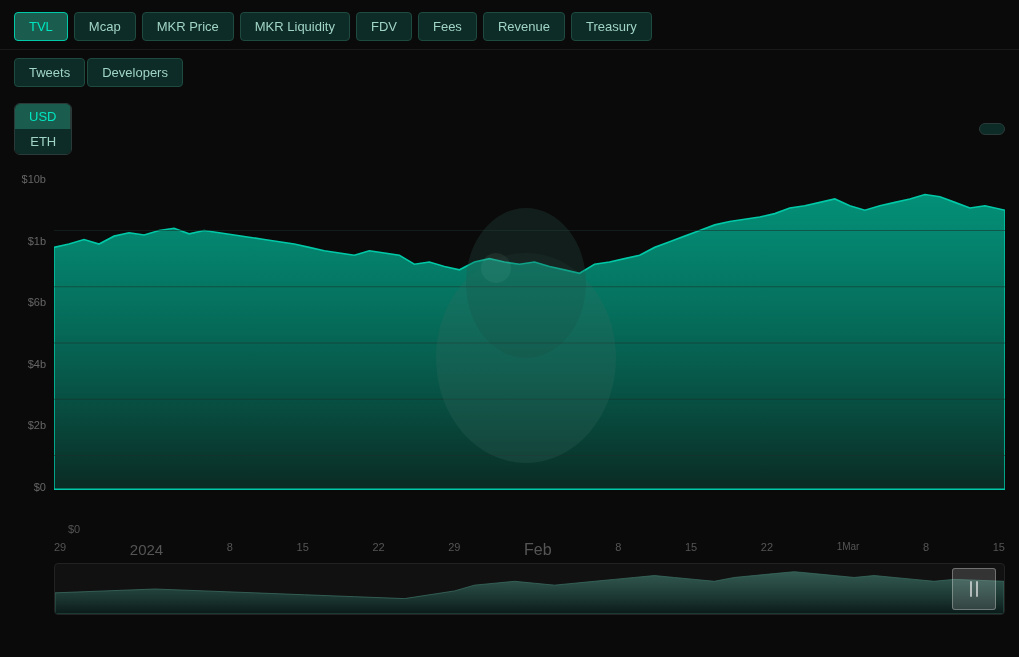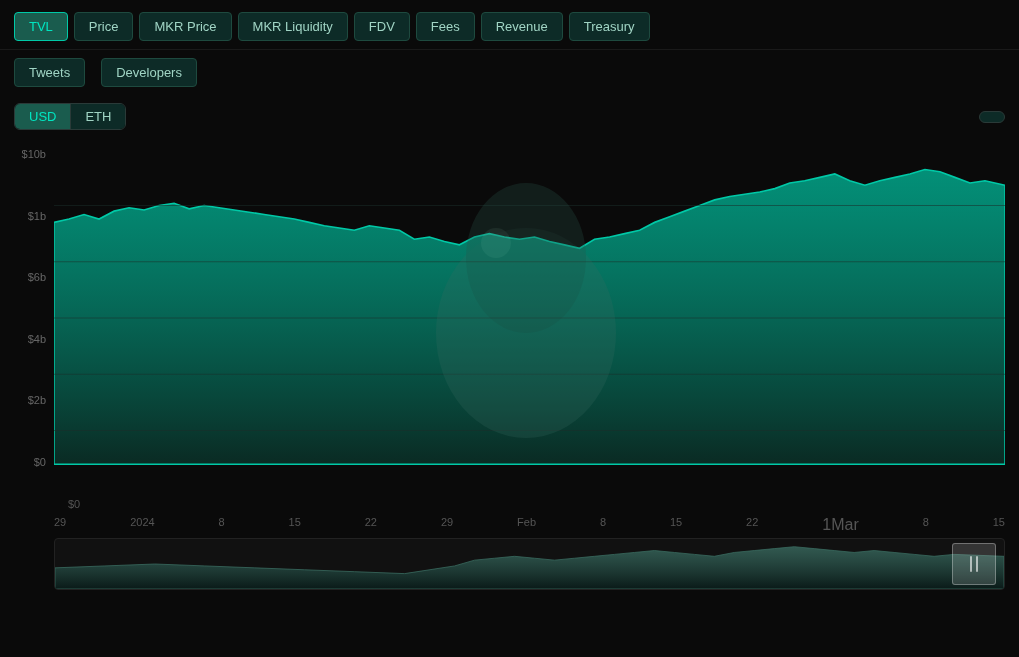--- a/index.html
+++ b/index.html
@@ -32,37 +32,38 @@
     }
 
     .nav-btn.active {
       background: #1a5c4e;
       color: #00e5c0;
       border-color: #00c9a7;
     }
 
     .second-nav {
       display: flex;
-      gap: 16px;
+      gap: 2px;
       padding: 8px 14px;
     }
 
     .currency-bar {
       display: flex;
       align-items: center;
       padding: 8px 14px;
       gap: 0;
       position: relative;
     }
 
     .currency-group {
       display: flex;
       border: 1px solid #2a3a38;
       border-radius: 6px;
       overflow: hidden;
+      flex-direction: column;
     }
 
     .currency-btn {
       background: #0d2b27;
       color: #a0d4c4;
       border: none;
       padding: 5px 14px;
       font-size: 13px;
       cursor: pointer;
     }
@@ -202,21 +203,21 @@
       height: 16px;
       background: rgba(255,255,255,0.6);
       border-radius: 1px;
     }
   </style>
 </head>
 <body>
 
 <div class="top-nav">
 <button class="nav-btn active">TVL</button>
-    <button class="nav-btn">Price</button>
+    <button class="nav-btn">Mcap</button>
     <button class="nav-btn">MKR Price</button>
     <button class="nav-btn">MKR Liquidity</button>
     <button class="nav-btn">FDV</button>
     <button class="nav-btn">Fees</button>
     <button class="nav-btn">Revenue</button>
     <button class="nav-btn">Treasury</button>
   </div>
 
 <div class="second-nav">
 <button class="nav-btn">Tweets</button>
@@ -334,30 +335,30 @@
       <span></span>
     </div>
   </div>
 </div>
 
 <div class="zero-line">
   <span style="font-size:11px;color:#555;">$0</span>
 </div>
 <div class="x-axis">
 <span style="font-size: 11px; color: rgb(85, 85, 85);">29</span>
-    <span style="font-size: 11px; color: rgb(85, 85, 85);">2024</span>
+    <span style="font-size: 15px; color: rgb(85, 85, 85);">2024</span>
     <span style="font-size: 11px; color: rgb(85, 85, 85);">8</span>
     <span style="font-size: 11px; color: rgb(85, 85, 85);">15</span>
     <span style="font-size: 11px; color: rgb(85, 85, 85);">22</span>
     <span style="font-size: 11px; color: rgb(85, 85, 85);">29</span>
-    <span style="font-size: 11px; color: rgb(85, 85, 85);">Feb</span>
+    <span style="font-size: 16px; color: rgb(85, 85, 85);">Feb</span>
     <span style="font-size: 11px; color: rgb(85, 85, 85);">8</span>
     <span style="font-size: 11px; color: rgb(85, 85, 85);">15</span>
     <span style="font-size: 11px; color: rgb(85, 85, 85);">22</span>
-    <span style="font-size: 16px; color: rgb(85, 85, 85);">1Mar</span>
+    <span style="font-size: 10px; color: rgb(85, 85, 85);">1Mar</span>
     <span style="font-size: 11px; color: rgb(85, 85, 85);">8</span>
     <span style="font-size: 11px; color: rgb(85, 85, 85);">15</span>
   </div>
 
 <div class="mini-chart-area">
   <svg viewBox="0 0 950 52" preserveAspectRatio="none">
     <defs>
       <linearGradient id="miniGrad" x1="0" y1="0" x2="0" y2="1">
         <stop offset="0%" stop-color="#3a6b60" stop-opacity="0.8"></stop>
         <stop offset="100%" stop-color="#0a1a18" stop-opacity="1"></stop>

